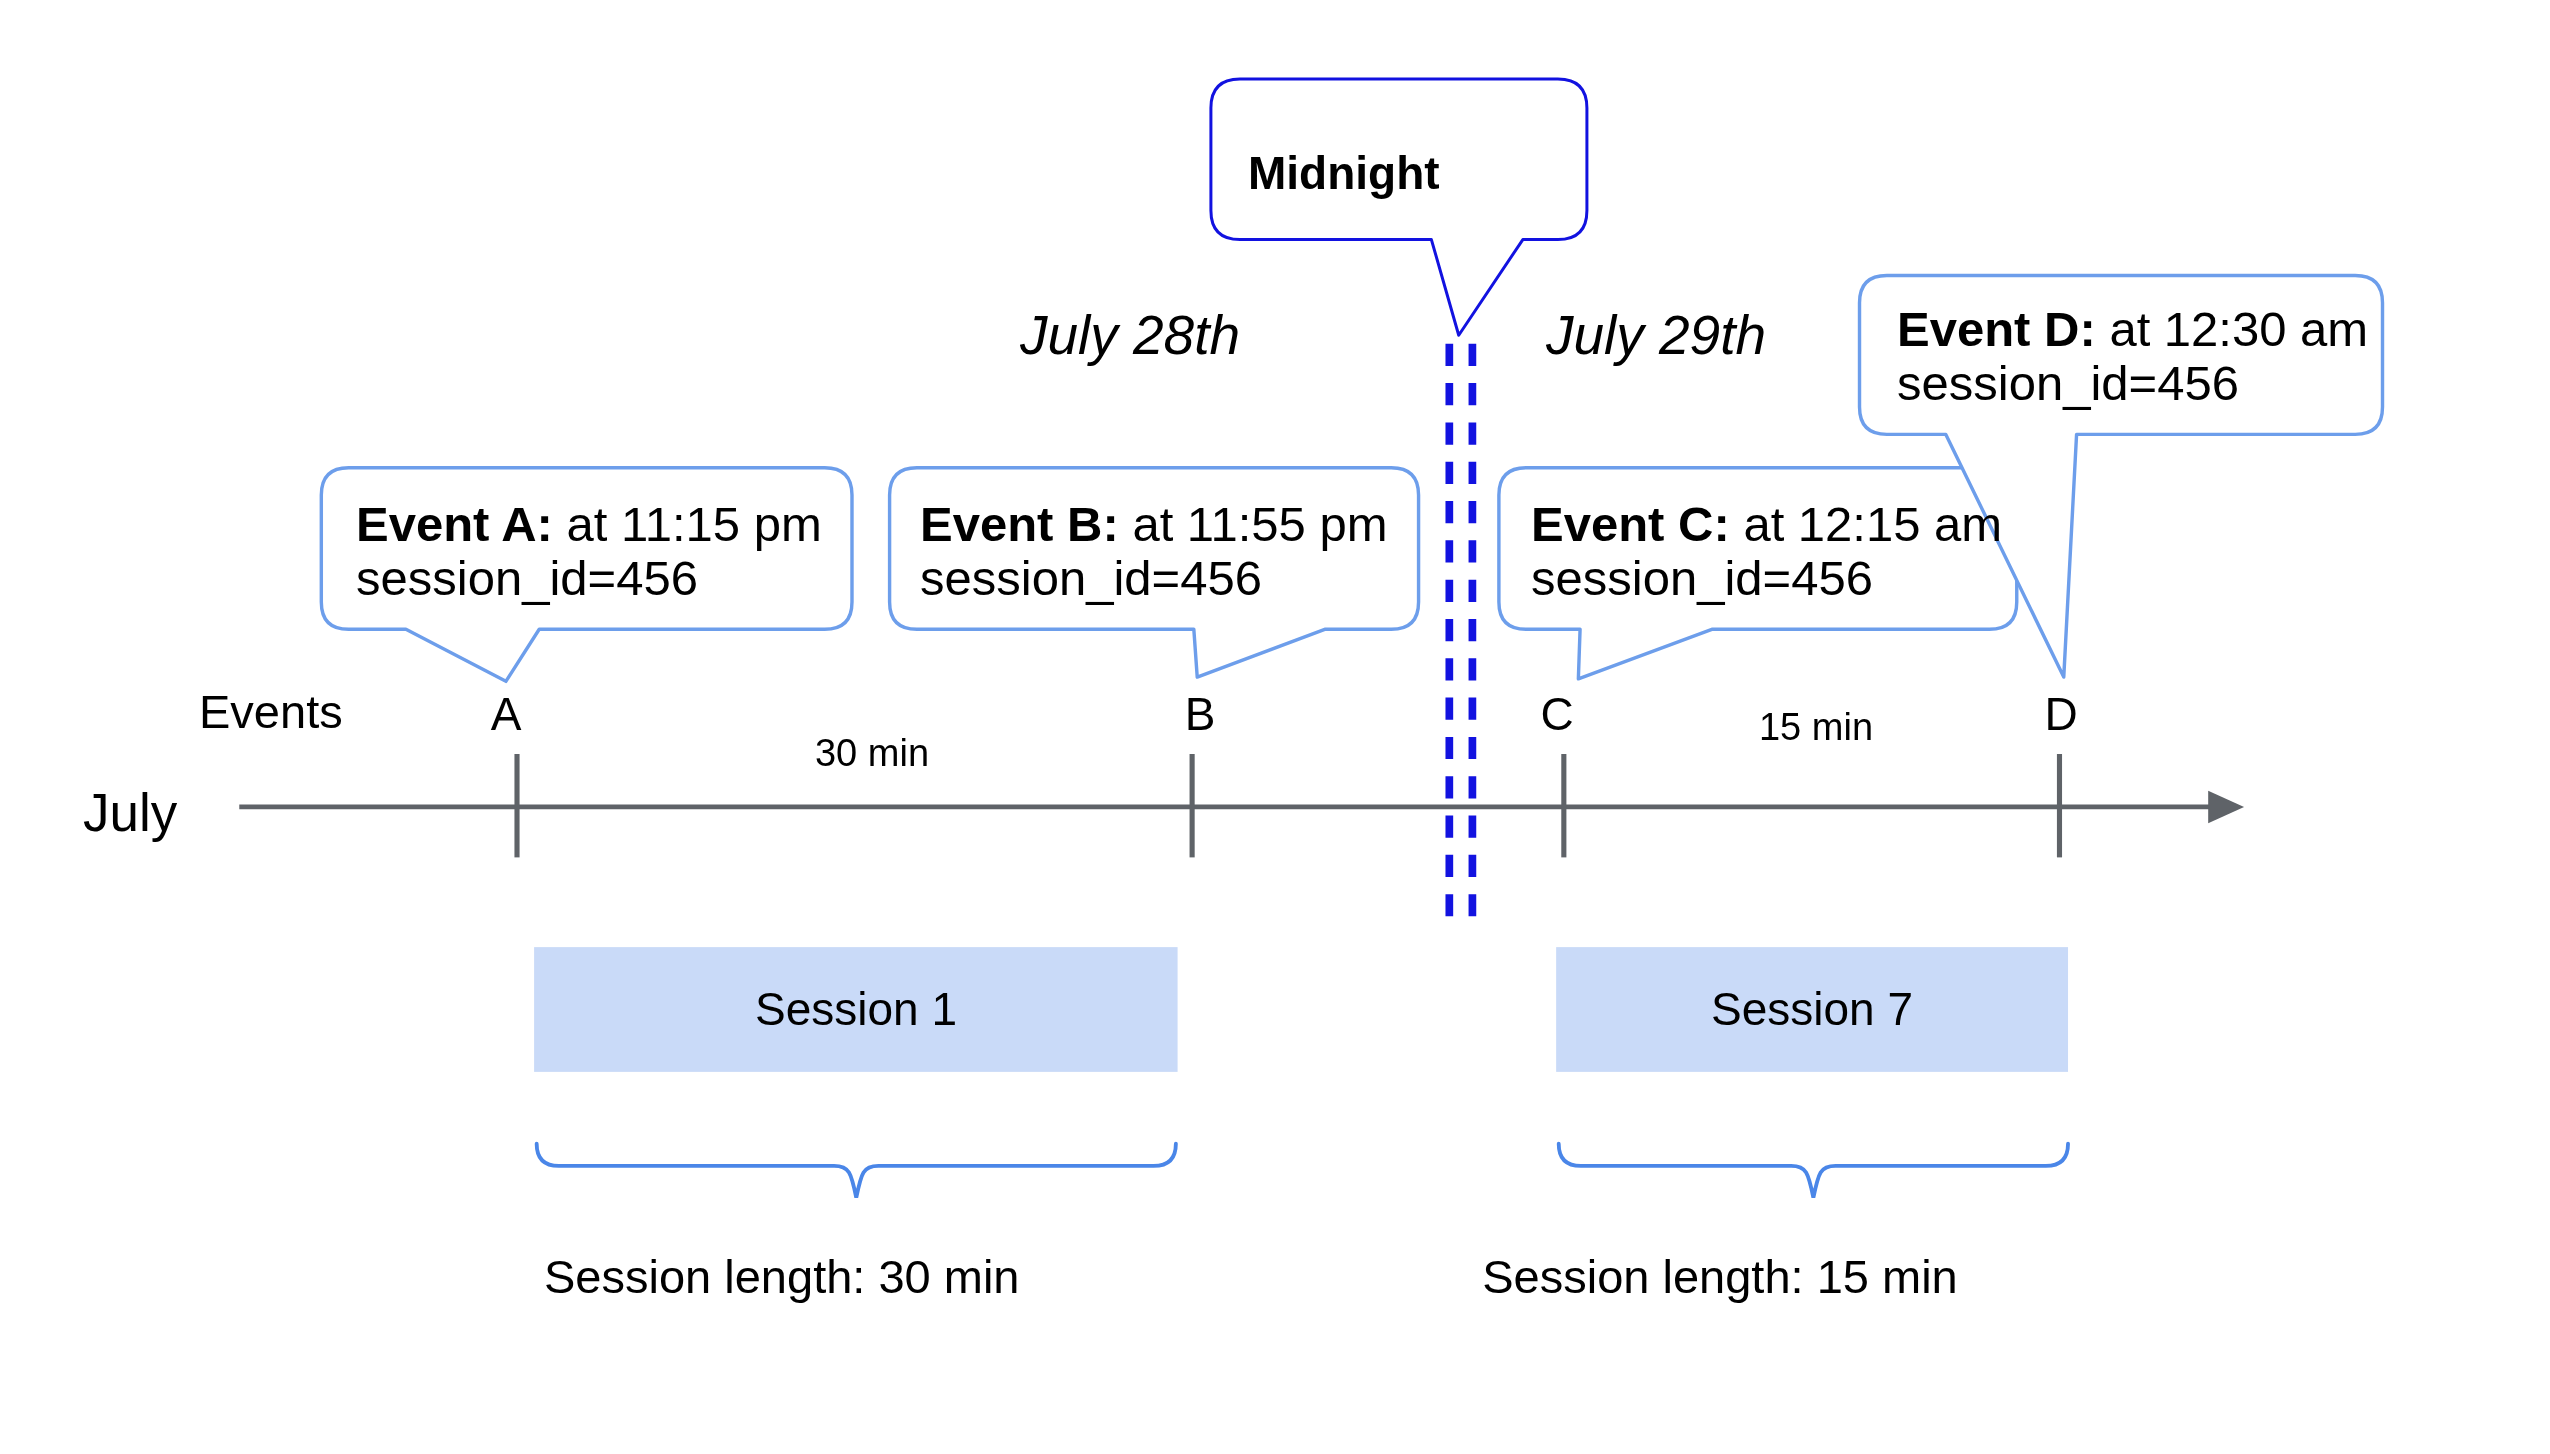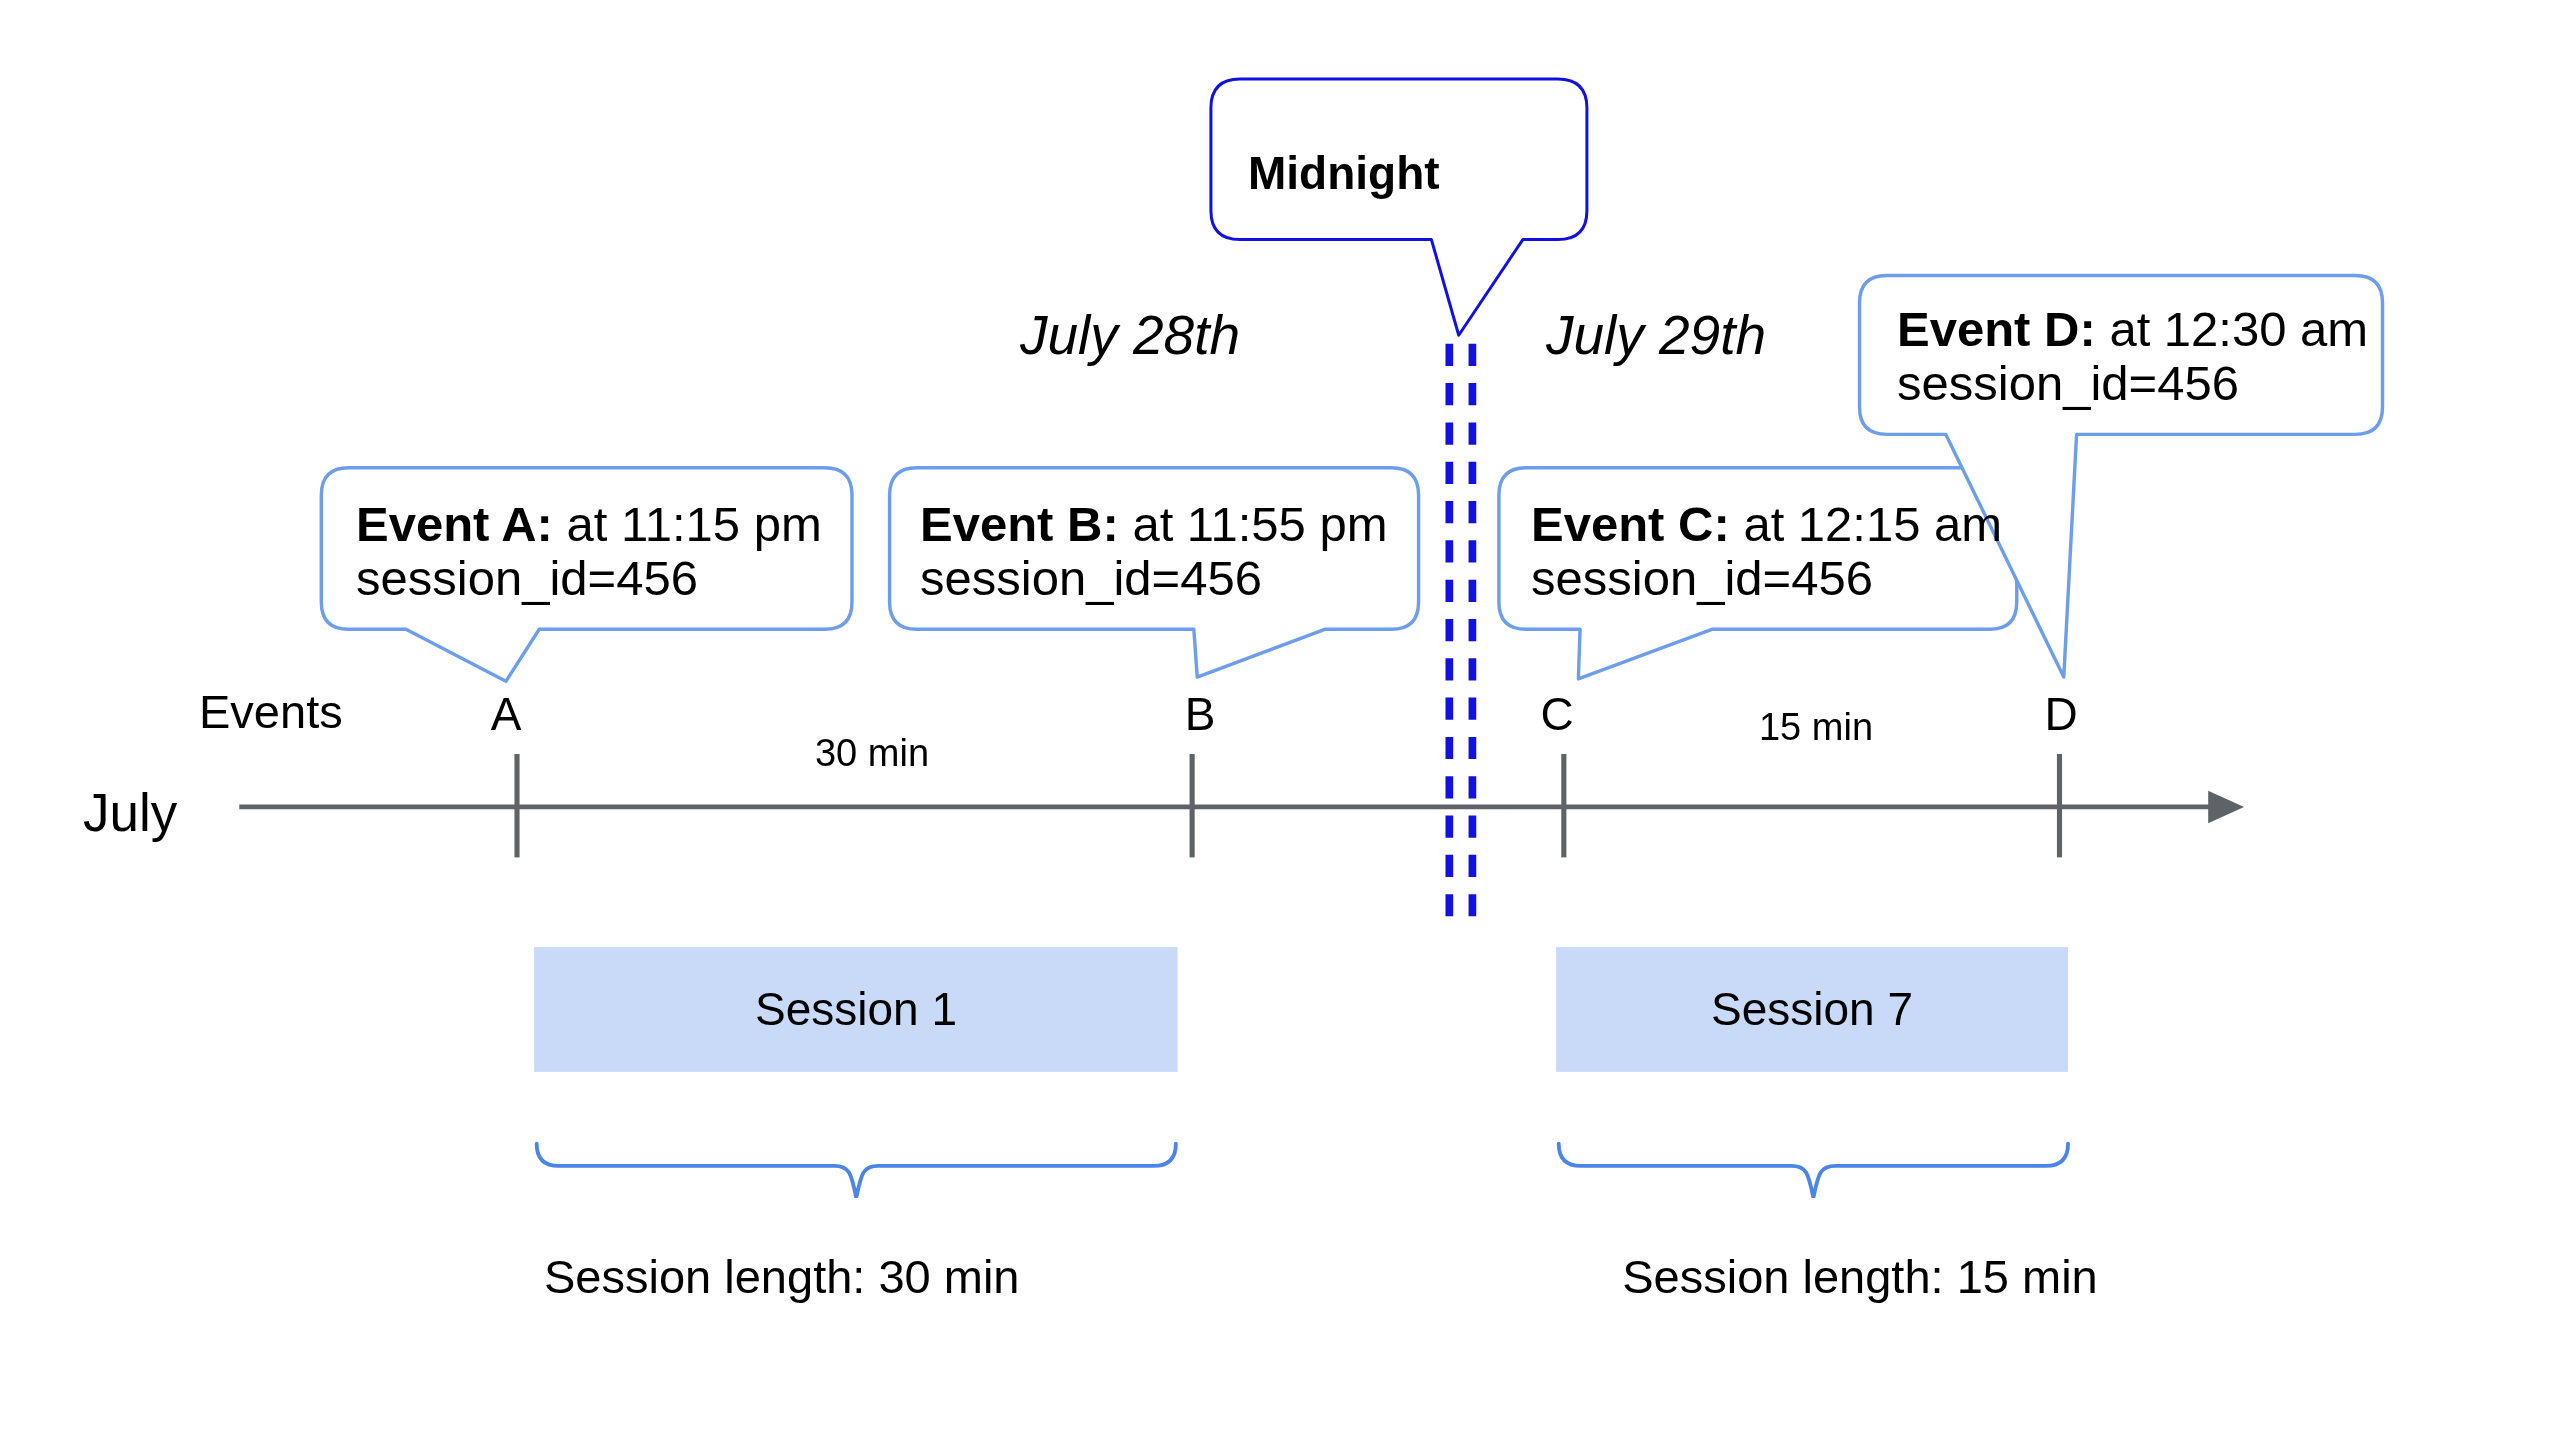--- a/index.html
+++ b/index.html
@@ -85,16 +85,16 @@
   <div class="txt marker-letter center" style="left:1557px;top:689px;">C</div>
   <div class="txt marker-letter center" style="left:2061px;top:689px;">D</div>
 
   <div class="txt gap-label center" style="left:872px;top:732px;">30 min</div>
   <div class="txt gap-label center" style="left:1816px;top:706px;">15 min</div>
 
   <div class="txt session-name center" style="left:856px;top:984px;">Session 1</div>
   <div class="txt session-name center" style="left:1812px;top:984px;">Session 7</div>
 
   <div class="txt session-length" style="left:544px;top:1251px;">Session length: 30 min</div>
-  <div class="txt session-length center" style="left:1860px;top:1251px;">Session length: 15 min</div>
+  <div class="txt session-length center" style="left:1720px;top:1251px;">Session length: 15 min</div>
 
 </div>
 
 
 </body></html>

